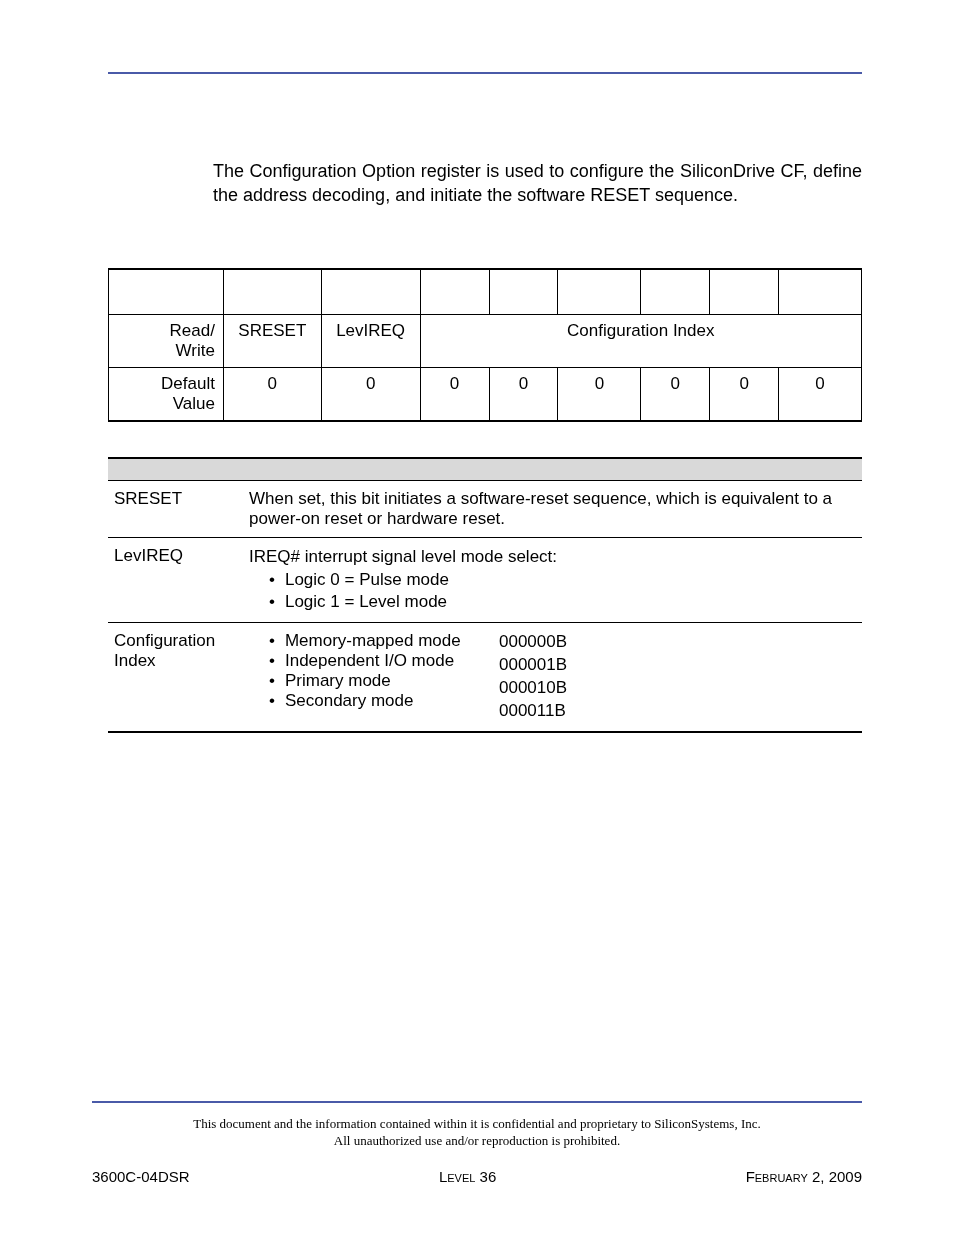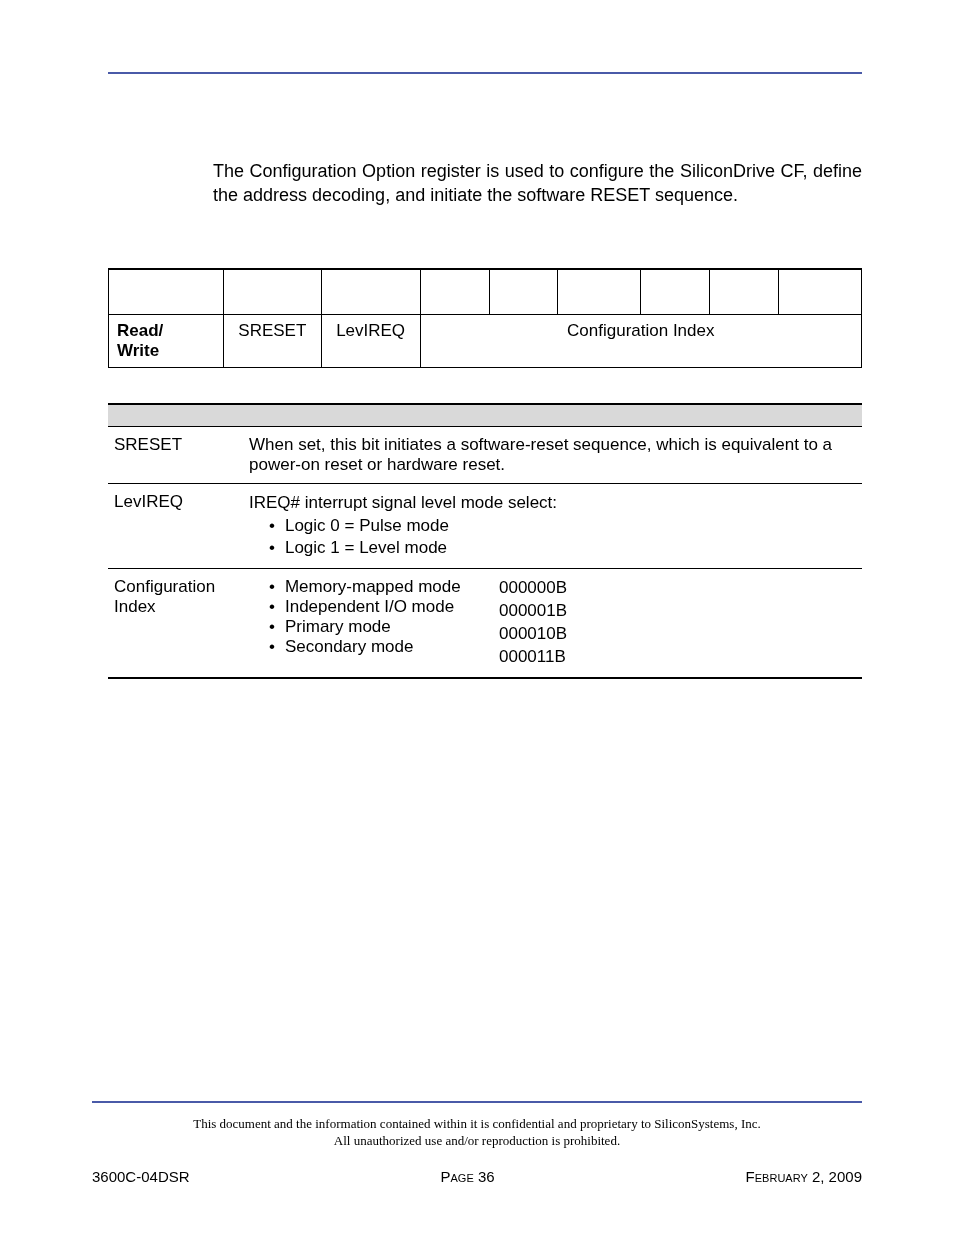--- a/index.html
+++ b/index.html
@@ -35,22 +35,21 @@
       margin-bottom: 35px;
     }
     .table1 td, .table1 th {
       border: 1px solid #000;
       padding: 6px 8px;
       font-size: 17px;
       vertical-align: top;
     }
     .table1 .label-col {
       width: 100px;
-      text-align: left;
-      font-weight: bold;
+      text-align: right;
     }
     .table1 .bit-col {
       text-align: center;
     }
     .table1 .header-row td {
       border-top: 2px solid #000;
       height: 46px;
     }
     .table1 .bottom-row td {
       border-bottom: 2px solid #000;
@@ -155,20 +154,32 @@
       <td class="bit-col" style="width:60px"></td>
       <td class="bit-col" style="width:60px"></td>
       <td class="bit-col" style="width:72px"></td>
     </tr>
     <tr>
       <td class="label-col" style="white-space:pre-line">Read/
 Write</td>
       <td class="bit-col">SRESET</td>
       <td class="bit-col">LevIREQ</td>
       <td class="config-span" colspan="6">Configuration Index</td>
+    </tr>
+    <tr class="bottom-row">
+      <td class="label-col" style="white-space:pre-line">Default
+Value</td>
+      <td class="bit-col">0</td>
+      <td class="bit-col">0</td>
+      <td class="bit-col">0</td>
+      <td class="bit-col">0</td>
+      <td class="bit-col">0</td>
+      <td class="bit-col">0</td>
+      <td class="bit-col">0</td>
+      <td class="bit-col">0</td>
     </tr>
   </tbody>
     </table>
 
   <table class="table2">
     <tbody>
         <tr>
       <td class="gray-header" colspan="2"></td>
     </tr>
     <tr>
@@ -212,19 +223,19 @@
 
 <div class="footer">
   <div class="footer-rule"></div>
   <div class="footer-disclaimer">
     <div>This document and the information contained within it is confidential and proprietary to SiliconSystems, Inc.</div>
     <div>All unauthorized use and/or reproduction is prohibited.</div>
   </div>
   <div class="footer-meta">
     <div>3600C-04DSR</div>
     <div>
-      <span class="page-label" style="font-variant:small-caps">Page</span> <span>36</span>
+      <span class="page-label" style="font-variant:small-caps">Level</span> <span>36</span>
     </div>
     <div>
       <span class="date-label" style="font-variant:small-caps">February</span> <span>2, 2009</span>
     </div>
   </div>
 </div>
 
 </body></html>

